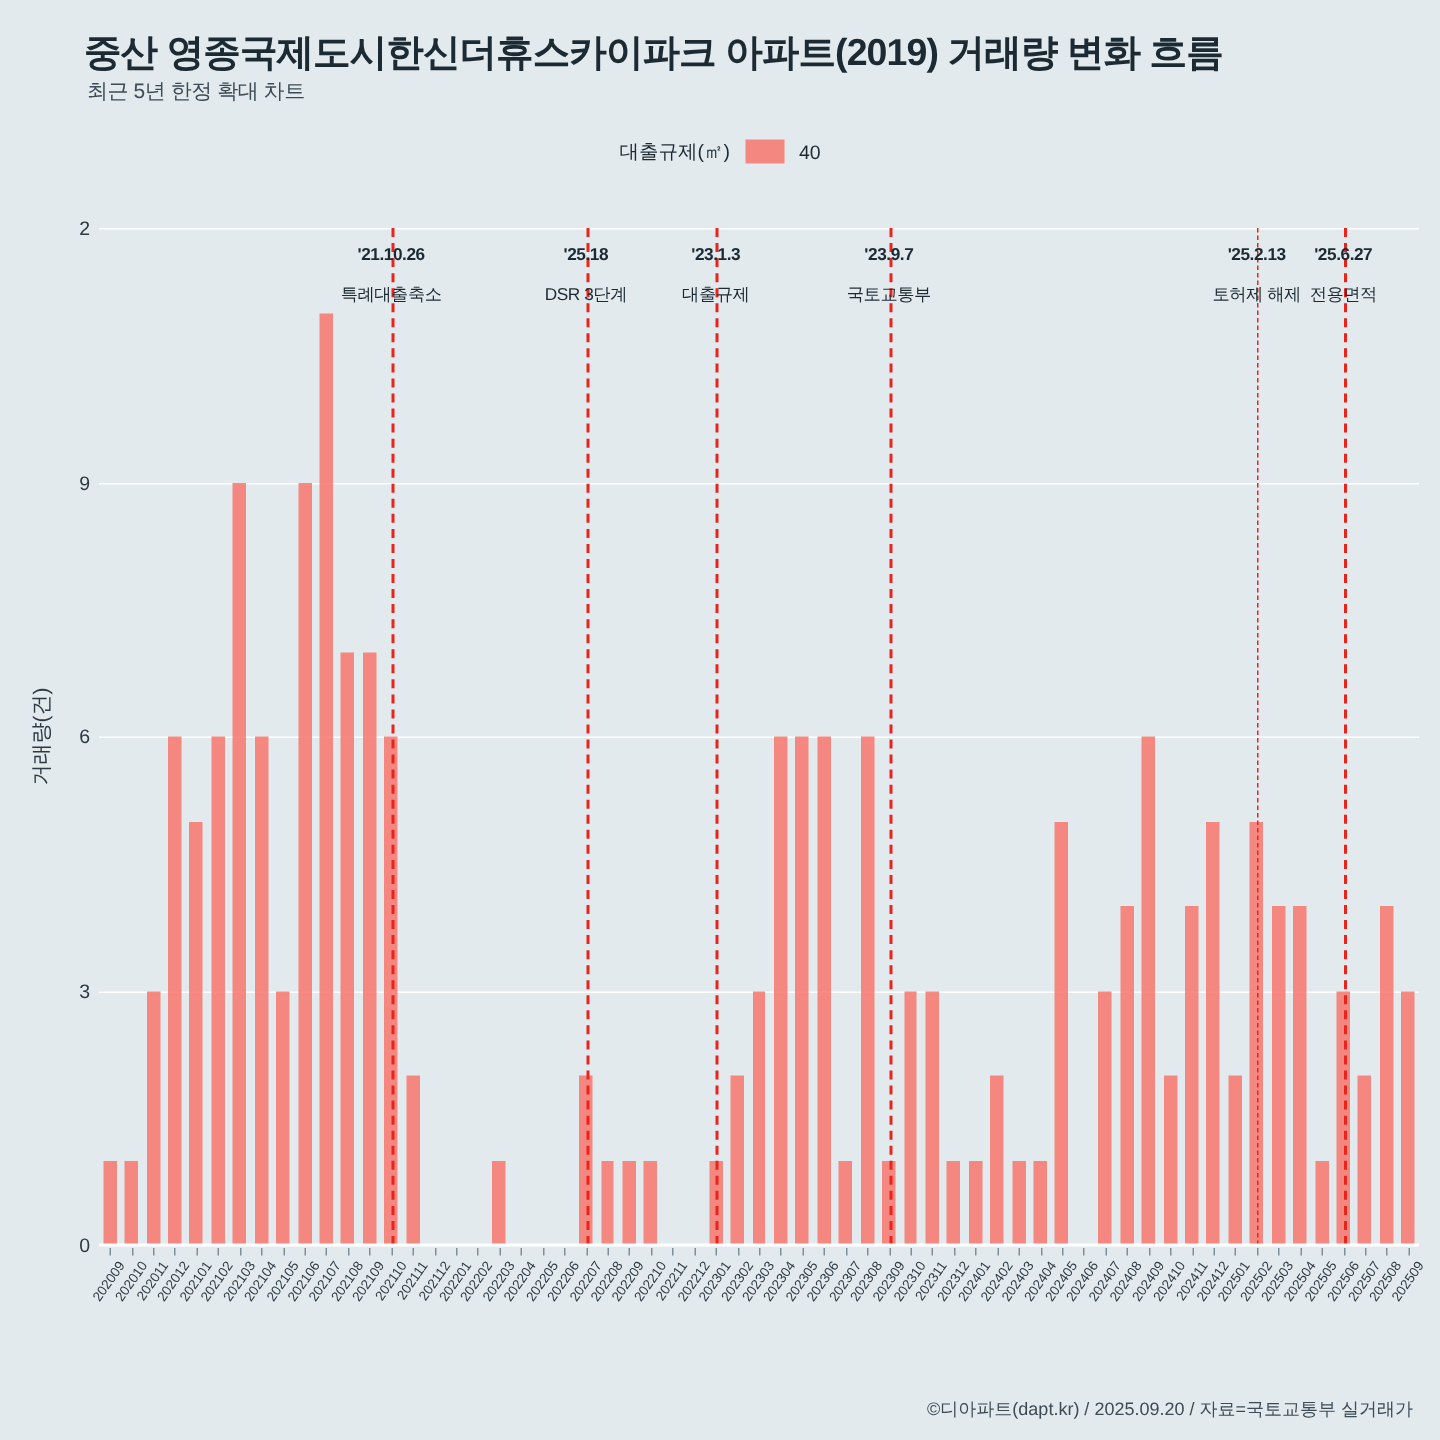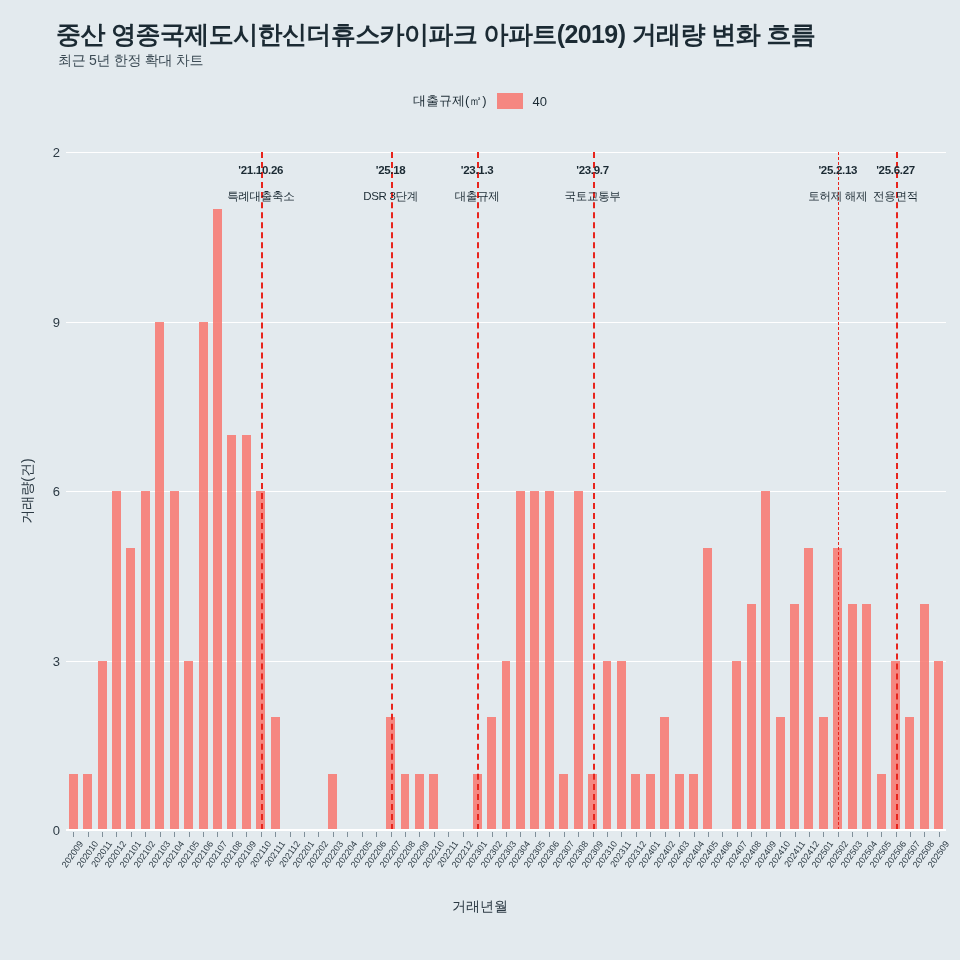--- a/index.html
+++ b/index.html
@@ -418,15 +418,15 @@
       <div class="xtick" style="left: 829.508px;"></div>
       <div class="xlabel" style="left: 833.508px;">202506</div>
       <div class="xtick" style="left: 843.934px;"></div>
       <div class="xlabel" style="left: 847.934px;">202507</div>
       <div class="xtick" style="left: 858.361px;"></div>
       <div class="xlabel" style="left: 862.361px;">202508</div>
       <div class="xtick" style="left: 872.787px;"></div>
       <div class="xlabel" style="left: 876.787px;">202509</div>
     </div>
 
-  <div class="xaxis-title">거래년월</div>
-
+
+  <div class="footer">©디아파트(dapt.kr) / 2025.09.20 / 자료=국토교통부 실거래가</div>
 </div>
 
 </body></html>

